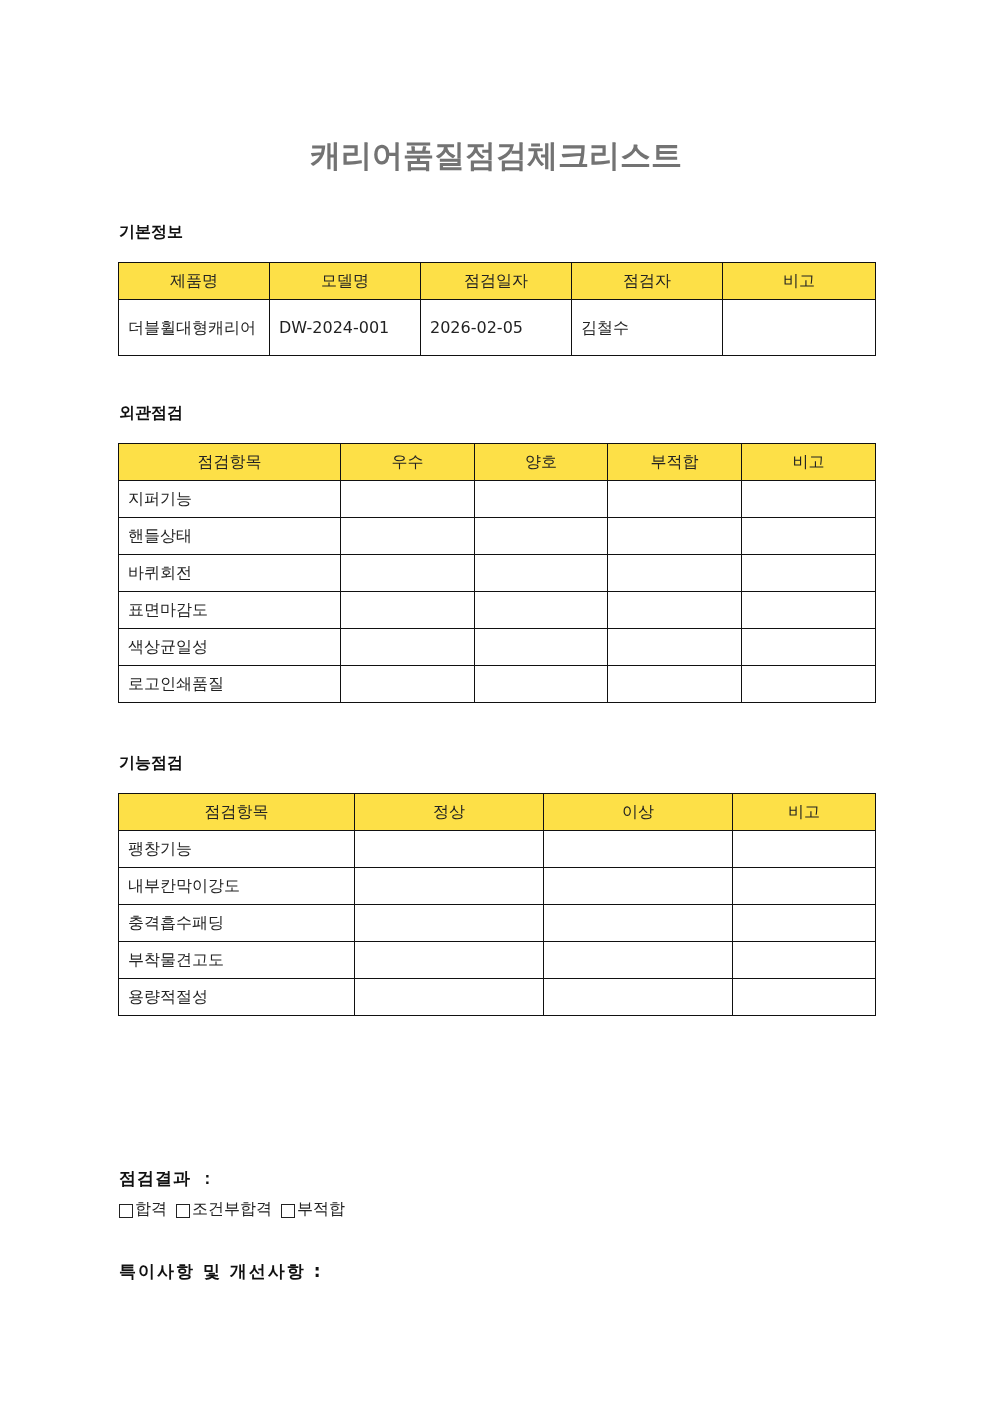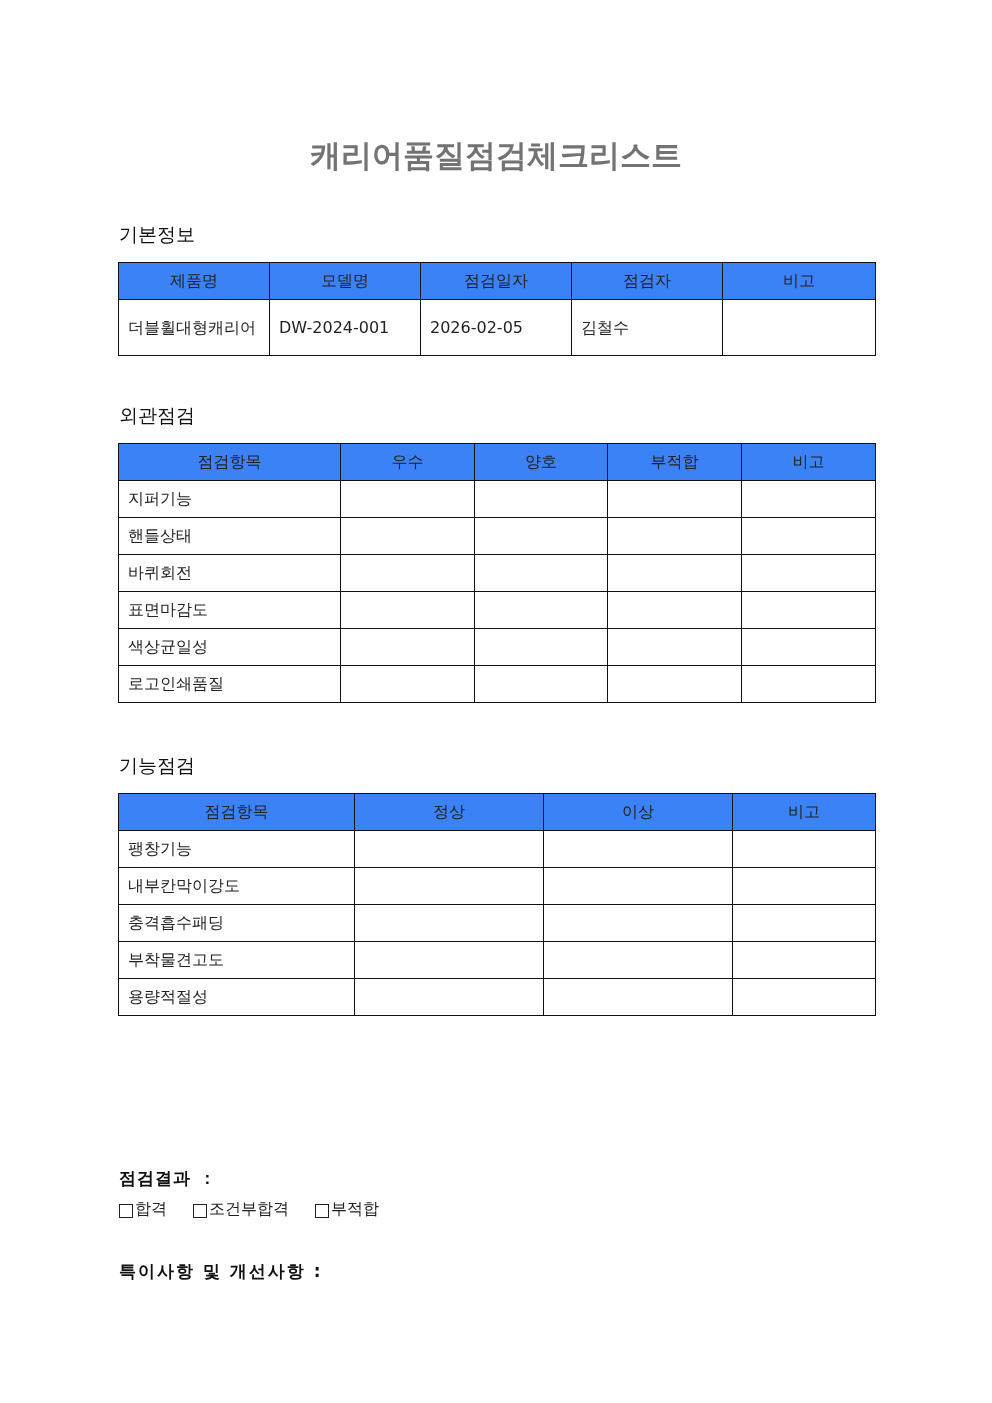--- a/index.html
+++ b/index.html
@@ -22,40 +22,40 @@
       top: 135px;
       text-align: center;
       font-size: 31px;
       font-weight: bold;
       letter-spacing: 0px;
       color: #737373;
     }
     .section-heading {
       position: absolute;
       left: 119px;
-      font-size: 19px;
-      font-weight: normal;
+      font-size: 16px;
+      font-weight: bold;
       color: #111;
     }
     table.grid {
       position: absolute;
       left: 118px;
       width: 757px;
       border-collapse: collapse;
       table-layout: fixed;
       font-size: 16px;
     }
     table.grid th, table.grid td {
       border: 1.5px solid #111;
       padding: 0 9px;
       vertical-align: middle;
       color: #222;
     }
     table.grid th {
-      background: #3b82f6;
+      background: #fde047;
       font-weight: normal;
       text-align: center;
       height: 36px;
     }
     table.grid td {
       height: 36px;
       text-align: left;
       background: #ffffff;
     }
     table.basic td {
@@ -71,21 +71,21 @@
       letter-spacing: 1px;
       font-family: Liberation Mono, monospace;
     }
     .result-options {
       position: absolute;
       left: 119px;
       top: 1199px;
       font-size: 16px;
       color: #222;
       display: flex;
-      gap: 26px;
+      gap: 9px;
     }
     .opt {
       display: inline-flex;
       align-items: center;
     }
     .checkbox {
       display: inline-block;
       width: 12px;
       height: 12px;
       border: 1.3px solid #222;

